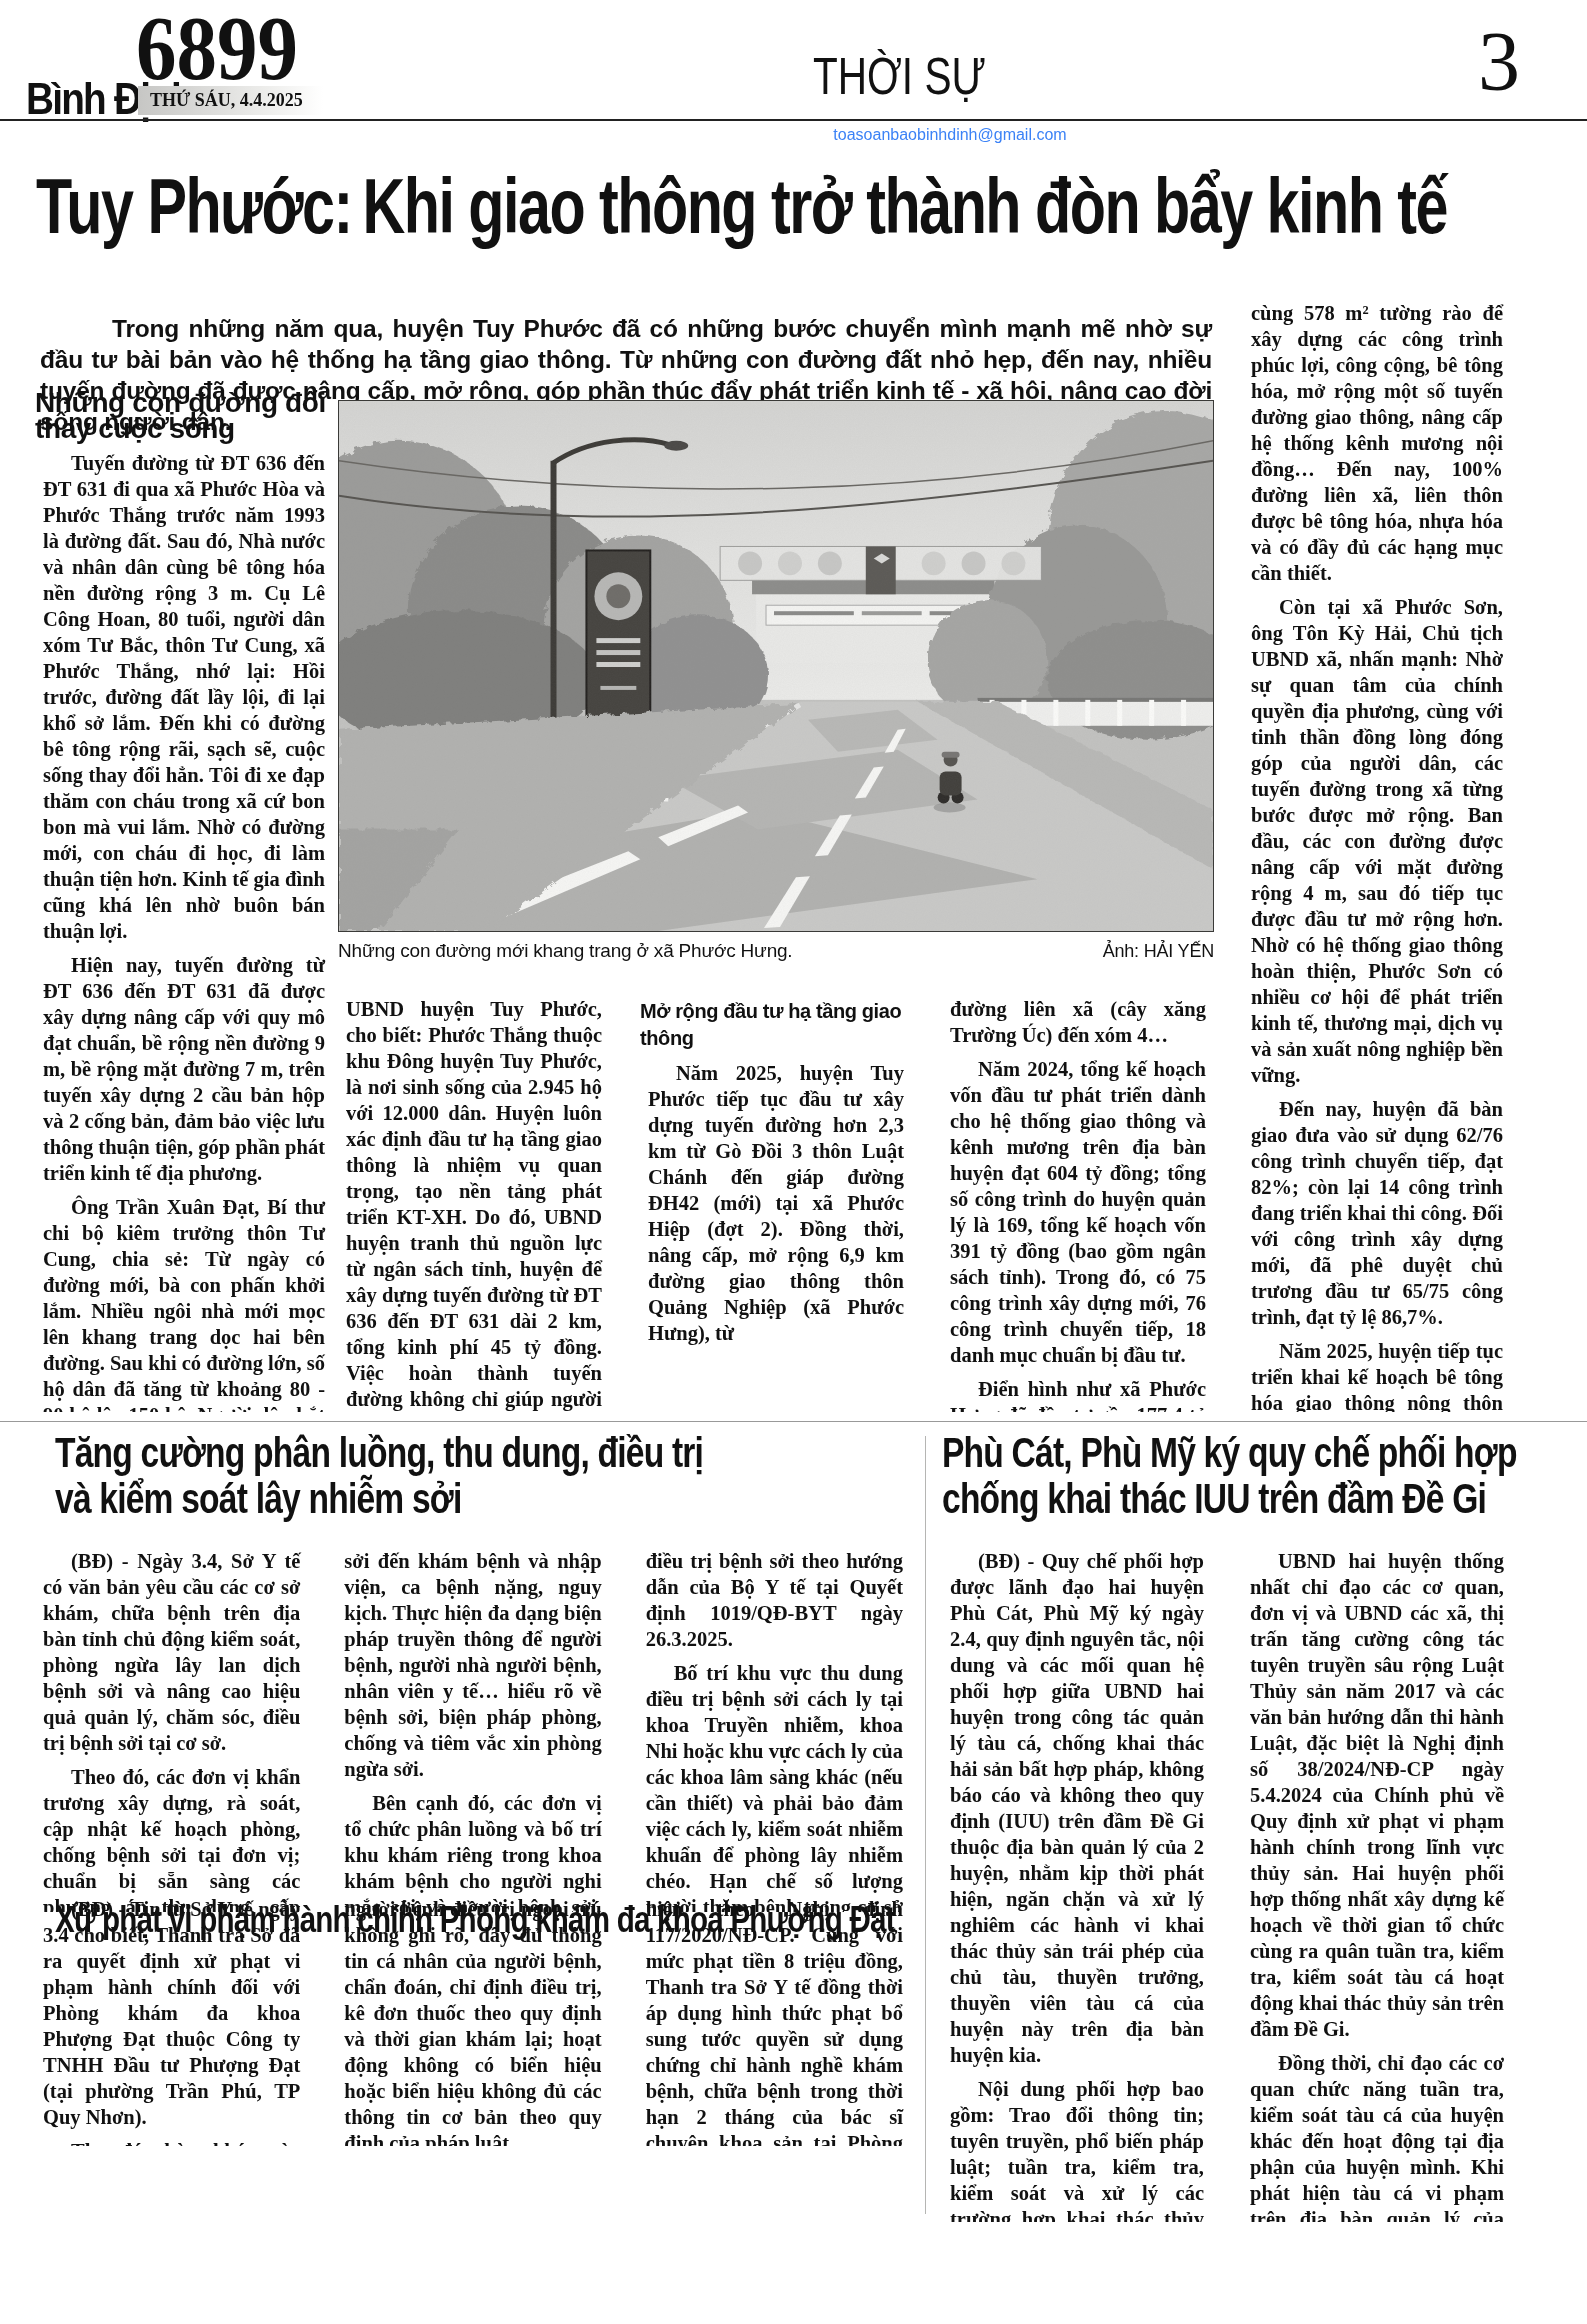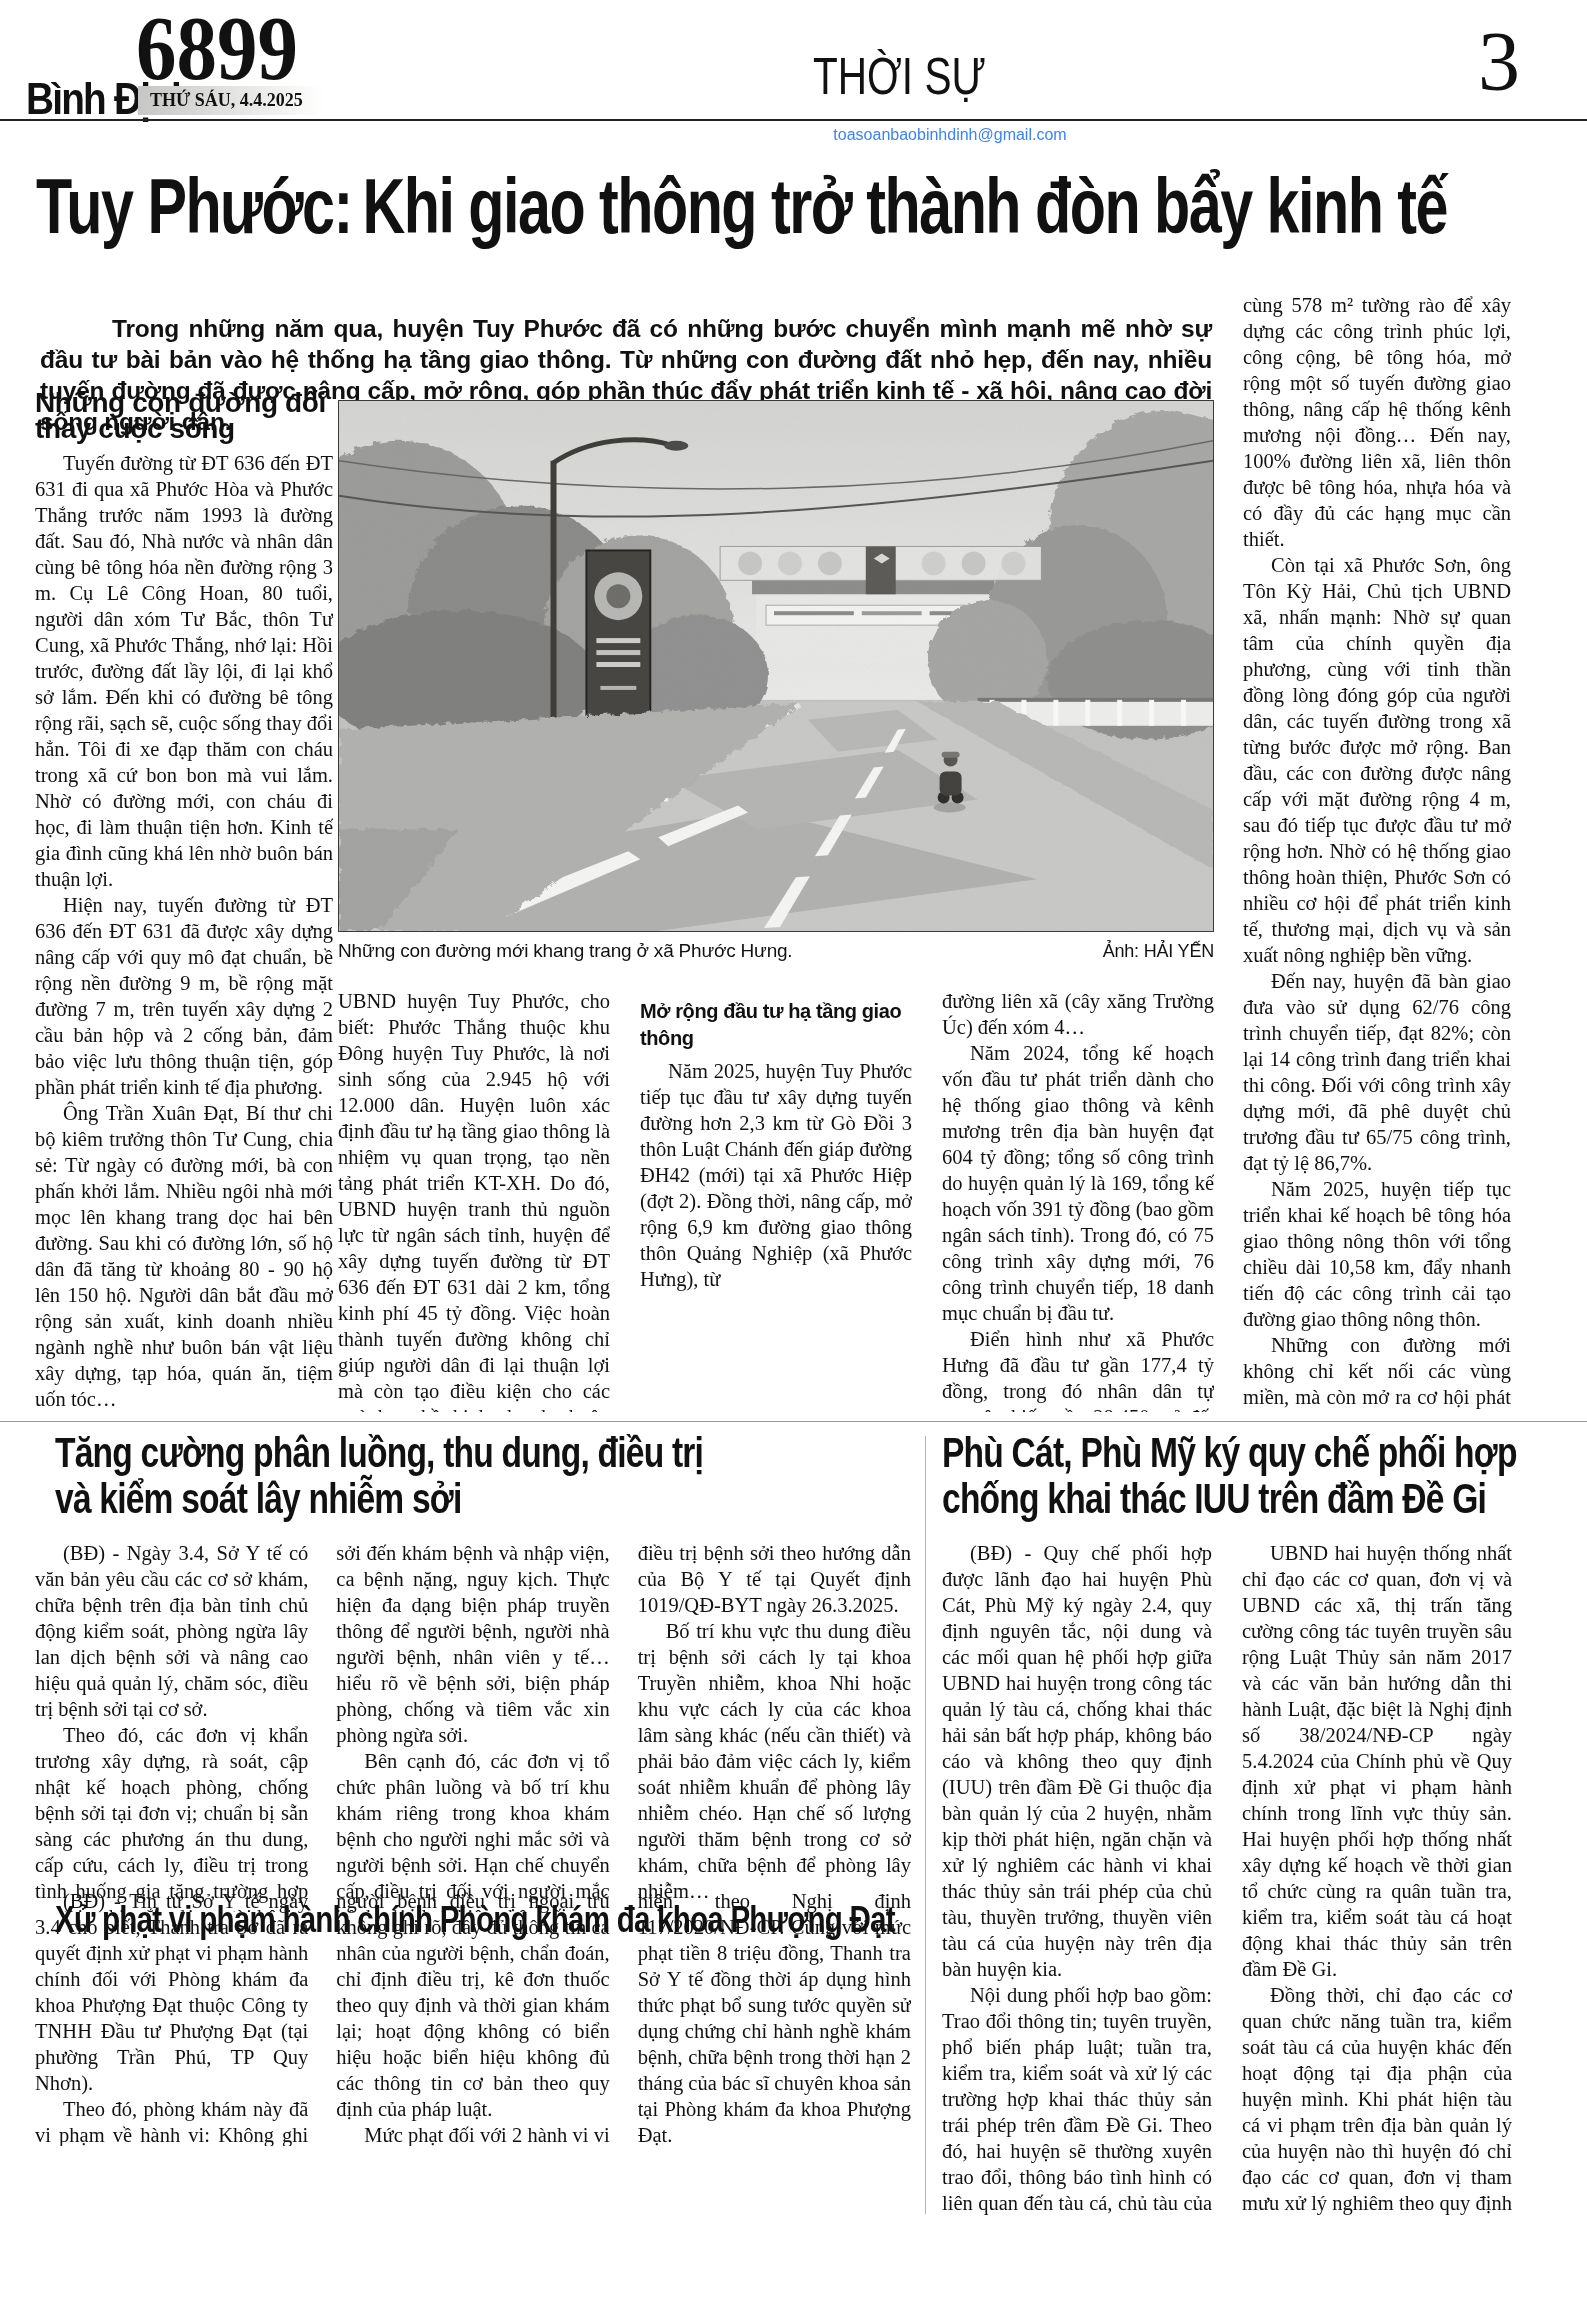--- a/index.html
+++ b/index.html
@@ -41,21 +41,21 @@
                font-family:"Liberation Sans","DejaVu Sans",sans-serif;font-weight:400;}
   .caption-row .cap{font-size:19px;letter-spacing:-.2px;}
   .caption-row .credit{font-size:18px;letter-spacing:-.2px;}
   .undercols{position:absolute;left:338px;top:988px;width:876px;height:424px;display:flex;gap:30px;}
   .undercols .ucol{flex:1 1 0;overflow:hidden;text-align:justify;font-size:20.5px;line-height:26px;}
   .midsub{font-family:"Liberation Sans","DejaVu Sans",sans-serif;font-weight:700;font-size:20px;line-height:27px;
           letter-spacing:-.4px;text-align:left;margin:10px 0 6px 0;}
   .a1-right{left:1243px;top:292px;width:268px;height:1120px;}
 
   
-  .para{margin:0;text-indent:28px;}
+  .para{margin:8px;text-indent:28px;font-weight:bold;}
   .para.noind{text-indent:0;}
   .byline{margin:4px 0 0 0;text-align:right;font-family:"Liberation Sans","DejaVu Sans",sans-serif;
           font-weight:700;font-size:20px;letter-spacing:-.2px;}
 
   
   .mid-rule{position:absolute;left:0;top:1421px;width:1587px;height:1px;background:#999;}
   .vert-rule{position:absolute;left:925px;top:1436px;width:1px;height:778px;background:#b5b5b3;}
   .sec-head{position:absolute;font-family:"Liberation Sans","DejaVu Sans",sans-serif;font-weight:800;
             font-size:42px;line-height:46px;letter-spacing:-1px;transform:scaleX(.8);transform-origin:left;white-space:nowrap;}
   .soi-head{left:55px;top:1430px;}

